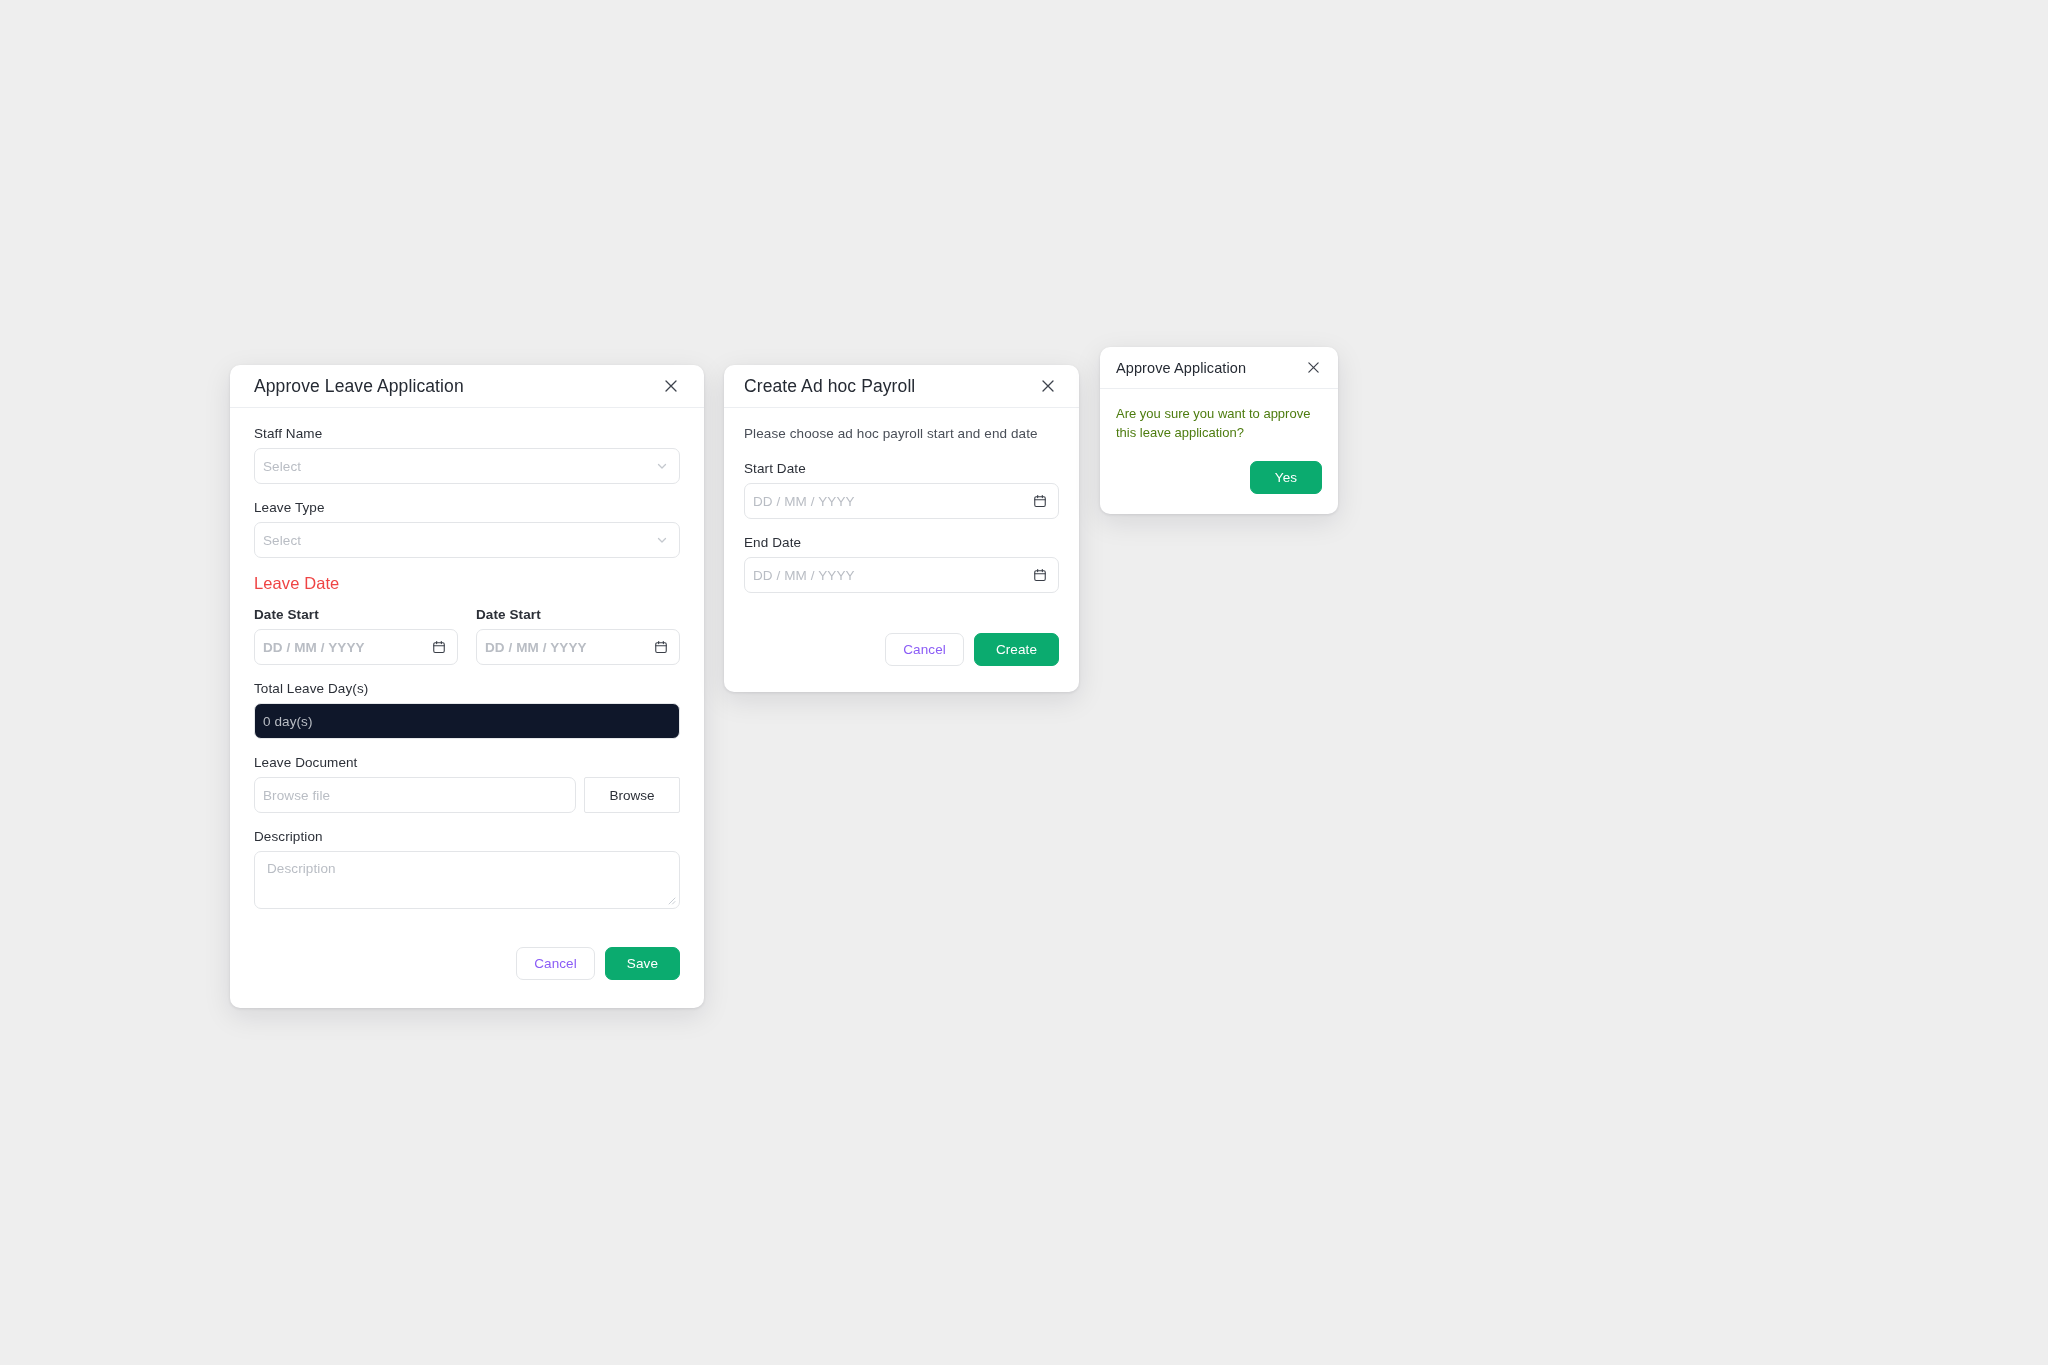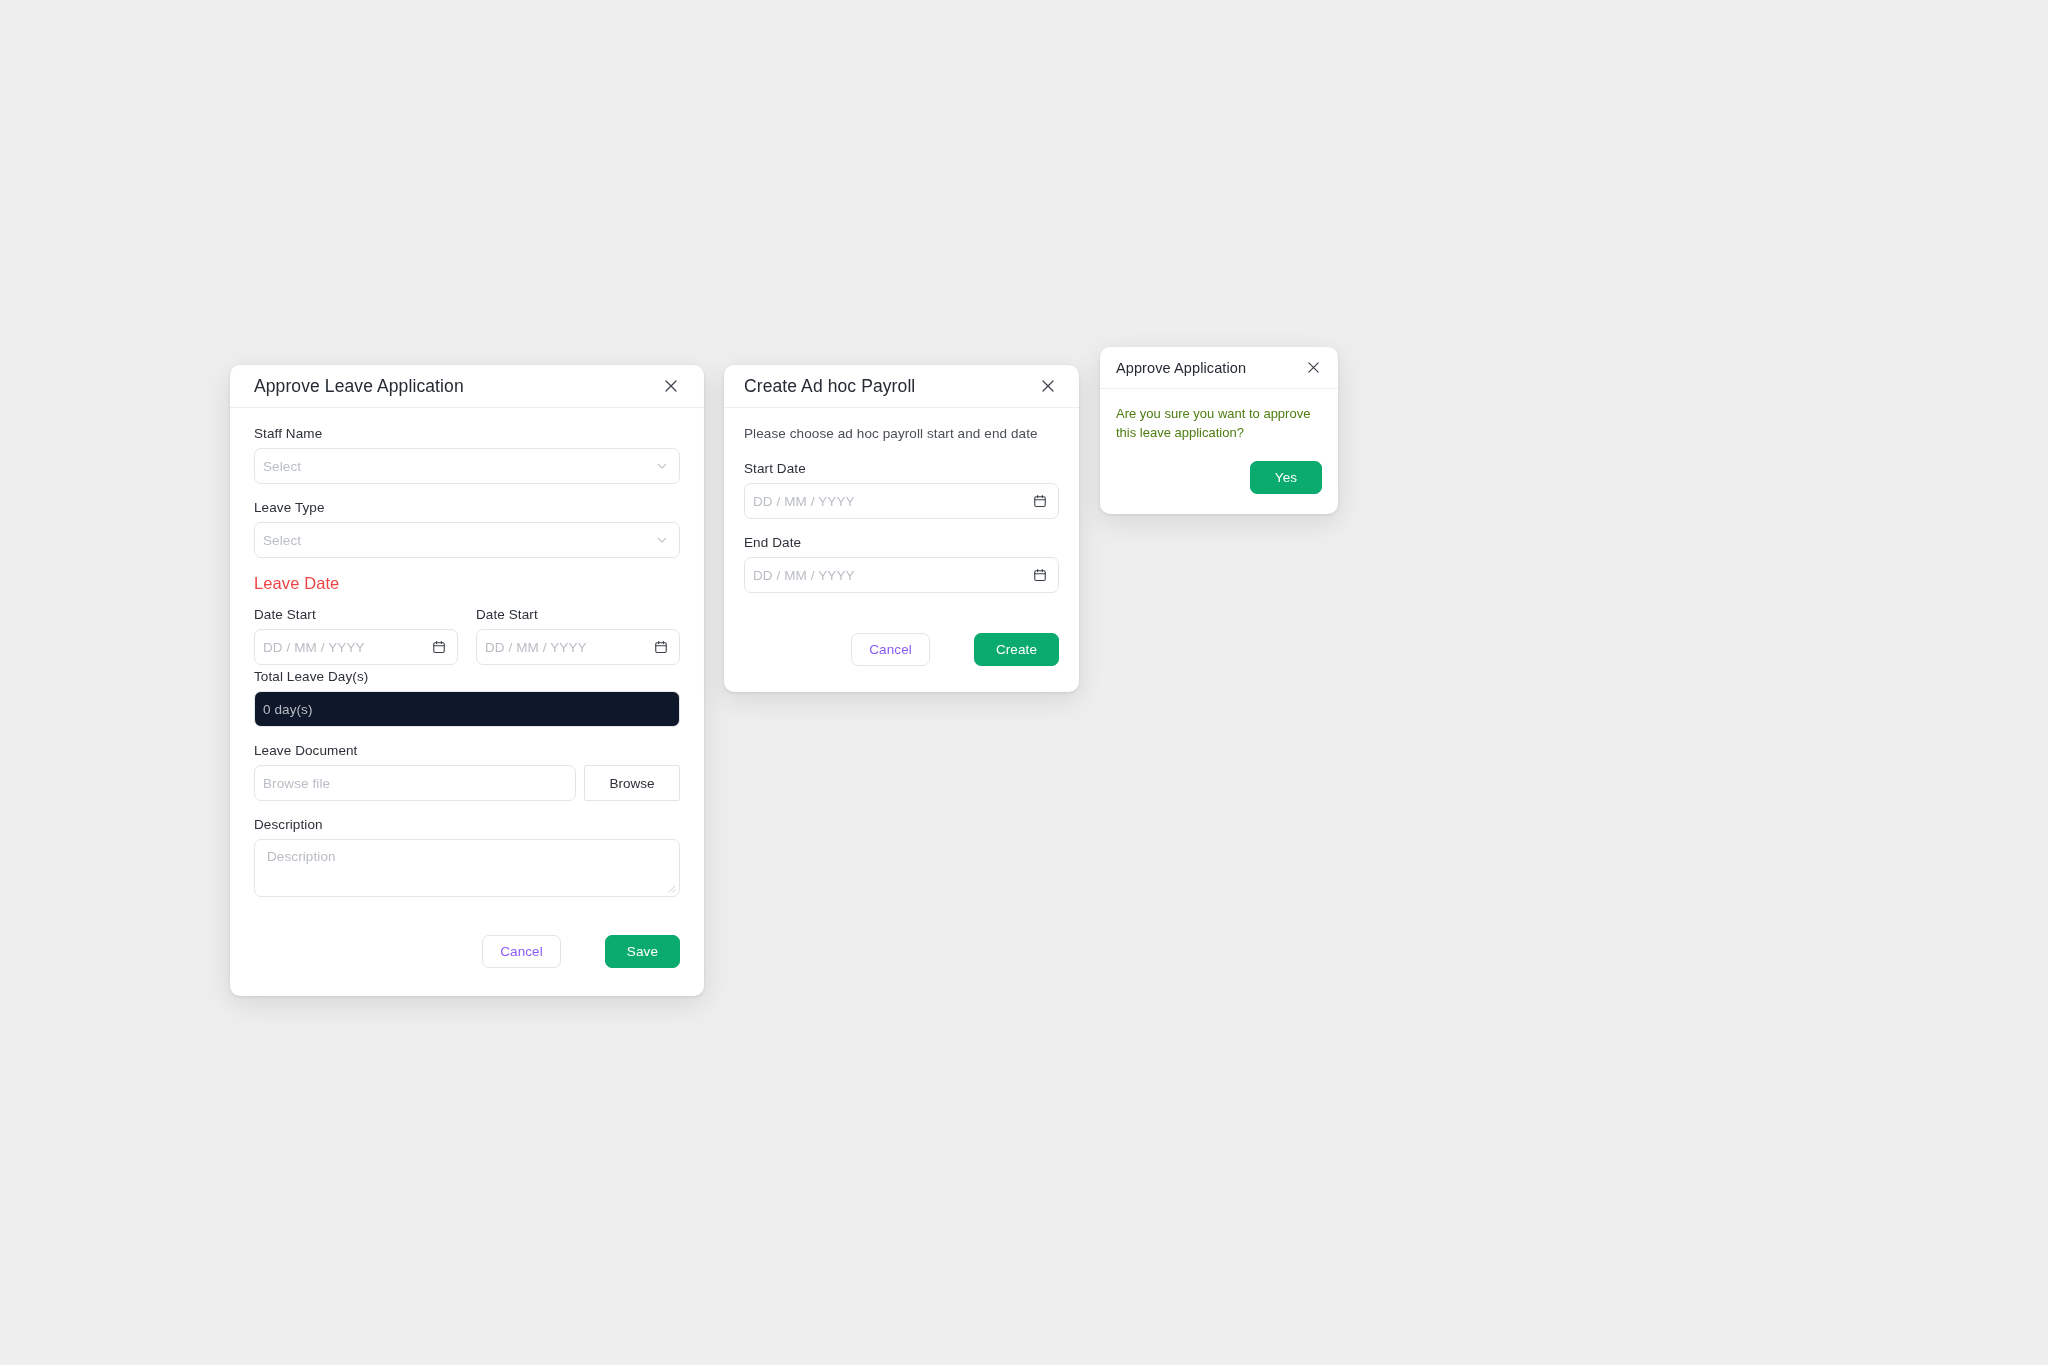--- a/index.html
+++ b/index.html
@@ -85,21 +85,21 @@
     justify-content: center;
     color: #2f3views;
   }
   .chevron { color: #c4c8ce; }
   .cal-icon { color: #3a3f48; }
 
   .row2 {
     display: flex;
     gap: 18px;
   }
-  .row2 > .field { flex: 1; margin-bottom: 4px; }
+  .row2 > .field { flex: 1; margin-bottom: 16px; font-weight: bold; }
 
   .file-row { display: flex; gap: 8px; }
   .file-row .control { flex: 1; }
   .browse-btn {
     width: 96px;
     height: 36px;
     border: 1px solid #e3e5e8;
     border-radius: 2px;
     background: #fff;
     display: flex;
@@ -148,21 +148,20 @@
     background: #ffffff;
     border: 1px solid #e3e5e8;
     color: #8b5cf6;
     padding: 0 17px;
   }
   .btn-primary {
     background: #0bab6f;
     border: 1px solid #0bab6f;
     color: #ffffff;
     padding: 0 21px;
-    margin-left: 34px;
   }
 
   
   #modal-leave { left: 230px; top: 365px; width: 474px; }
   #modal-leave .modal-header { height: 43px; padding: 0 20px 0 24px; }
   #modal-leave .modal-body { padding: 18px 24px 0 24px; }
   #modal-leave .footer { padding: 22px 24px 28px 24px; }
 
   
   #modal-payroll { left: 724px; top: 365px; width: 355px; }

